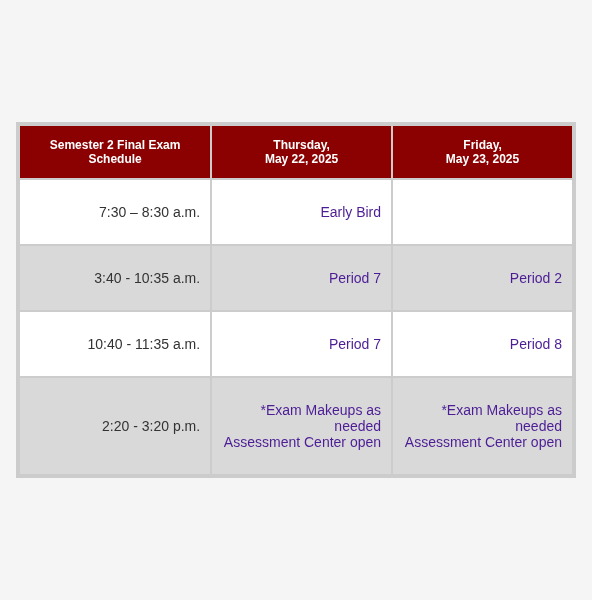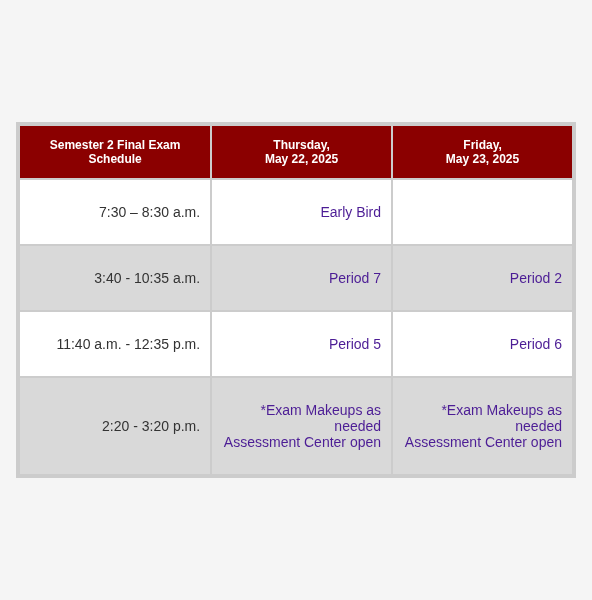--- a/index.html
+++ b/index.html
@@ -82,23 +82,23 @@
           <td class="time-col">7:30 – 8:30 a.m.</td>
           <td class="period-col">Early Bird</td>
           <td class="period-col"></td>
         </tr>
         <tr>
           <td class="time-col">3:40 - 10:35 a.m.</td>
           <td class="period-col">Period 7</td>
           <td class="period-col">Period 2</td>
         </tr>
         <tr>
-          <td class="time-col">11:40 a.m. - 12:35 p.m.</td>
-          <td class="period-col">Period 5</td>
-          <td class="period-col">Period 6</td>
+          <td class="time-col">10:40 - 11:35 a.m.</td>
+          <td class="period-col">Period 7</td>
+          <td class="period-col">Period 8</td>
         </tr>
         <tr>
           <td class="time-col">2:20 - 3:20 p.m.</td>
           <td class="period-col">*Exam Makeups as needed<br>Assessment Center open</td>
           <td class="period-col">*Exam Makeups as needed<br>Assessment Center open</td>
         </tr>
       </tbody>
   </table>
 </div>
 

